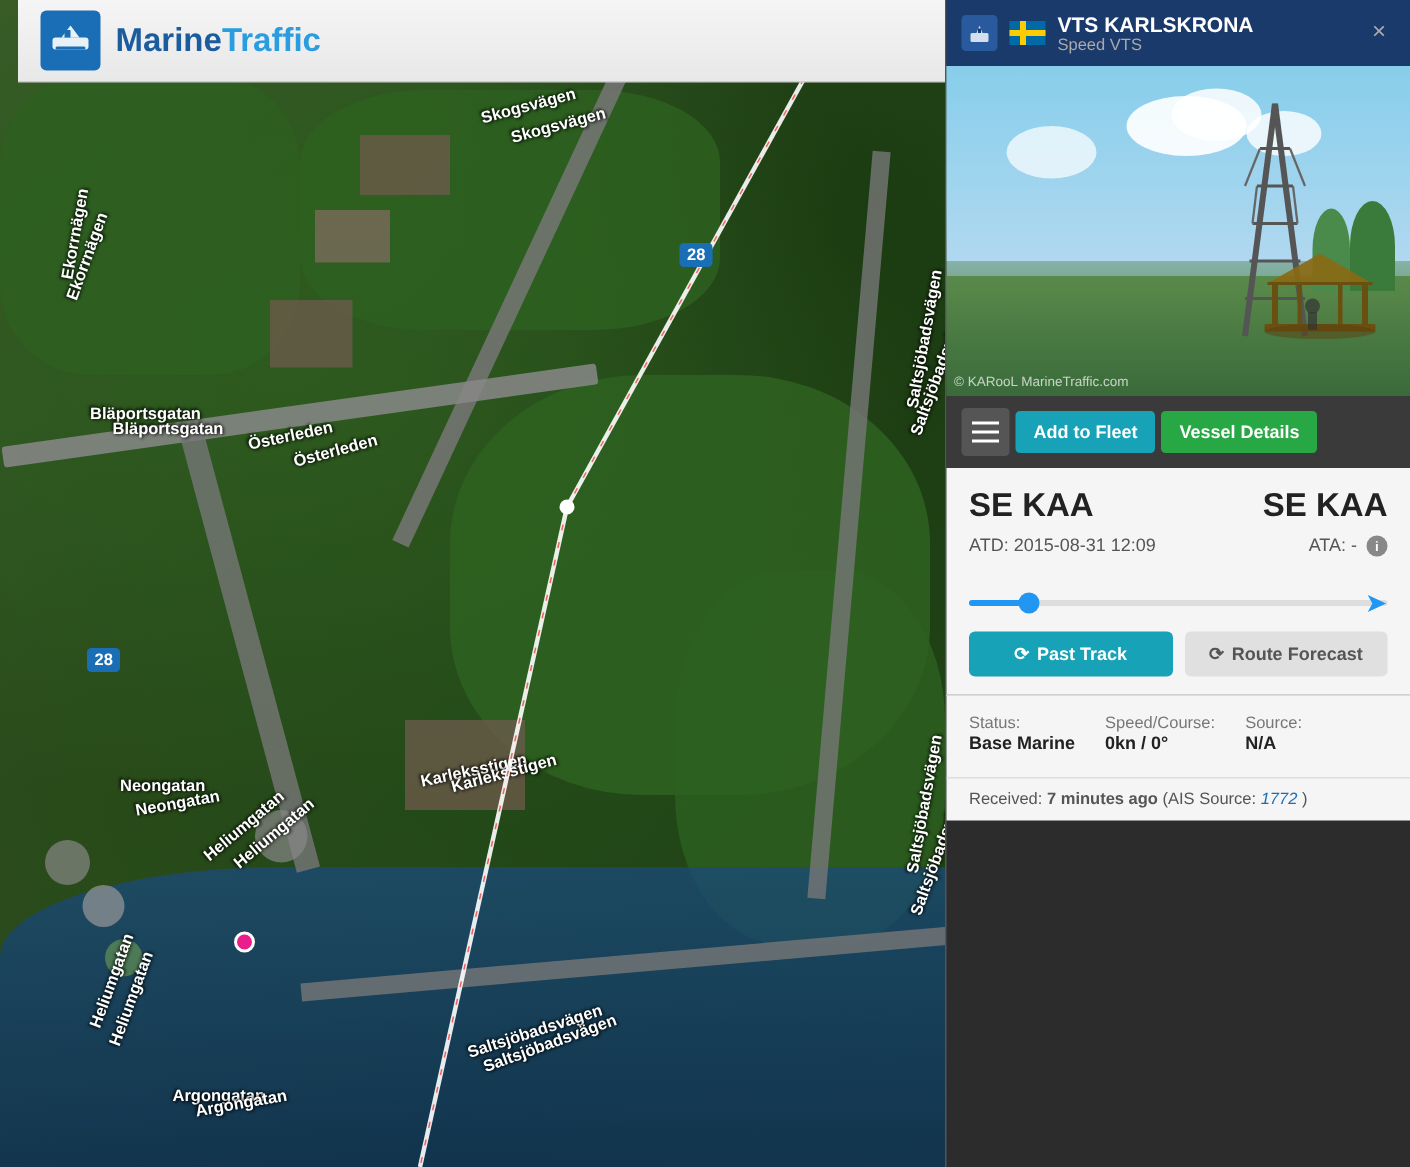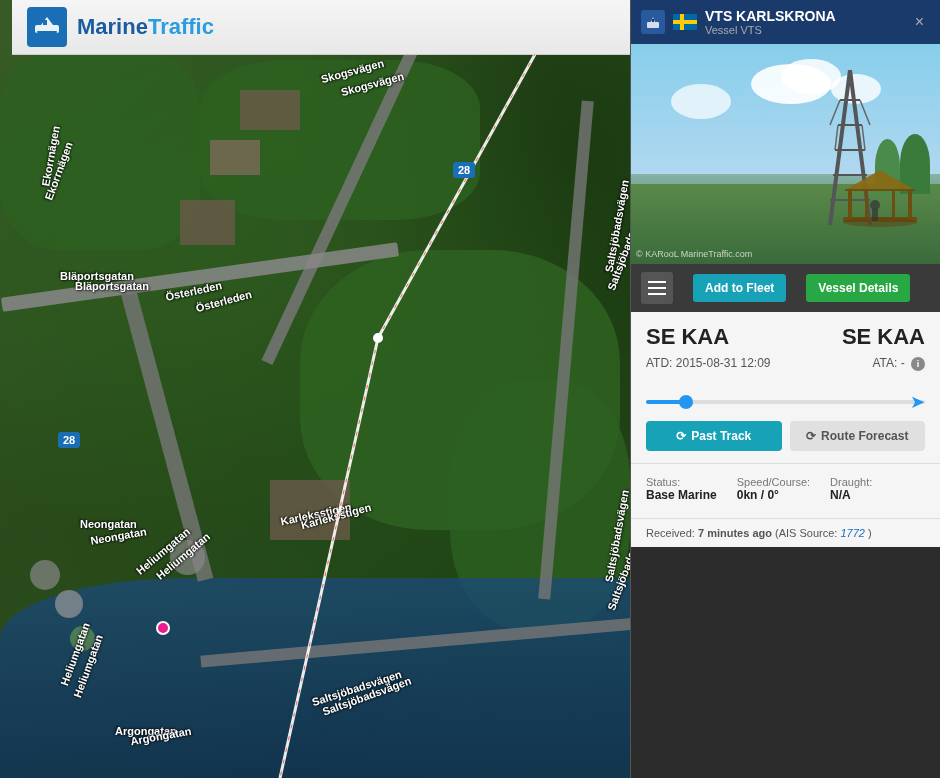--- a/index.html
+++ b/index.html
@@ -211,21 +211,21 @@
       color: rgba(255,255,255,0.7);
       font-size: 9px;
     }
 
     
     #panel-buttons {
       background: #3a3a3a;
       padding: 8px 10px;
       display: flex;
       align-items: center;
-      gap: 20px;
+      gap: 4px;
     }
 
     .hamburger-btn {
       width: 32px; height: 32px;
       background: #555;
       border: none;
       border-radius: 3px;
       cursor: pointer;
       display: flex; flex-direction: column;
       align-items: center; justify-content: center;
@@ -520,21 +520,21 @@
       <div class="panel-icon">
         <svg width="16" height="16" viewBox="0 0 16 16">
           <rect x="2" y="8" width="12" height="6" rx="1" fill="white" opacity="0.8"></rect>
           <polygon points="6,8 8,3 10,8" fill="white" opacity="0.8"></polygon>
           <rect x="7" y="5" width="2" height="3" fill="#1a3a6b"></rect>
         </svg>
       </div>
       <div class="flag-se"></div>
       <div>
         <div class="panel-title">VTS KARLSKRONA</div>
-        <div class="panel-subtitle">Vessel VTS</div>
+        <div class="panel-subtitle">Speed VTS</div>
       </div>
     </div>
     <div class="close-btn">×</div>
   </div>
 
   <div id="station-photo">
 
     <div style="position:absolute;top:0;left:0;width:100%;height:130px;background:linear-gradient(180deg,#87CEEB,#b0d8f0);"></div>
 
     <div style="position:absolute;top:20px;left:120px;width:80px;height:40px;background:white;border-radius:50%;opacity:0.9;"></div>
@@ -644,21 +644,21 @@
     <div class="details-row">
       <div class="detail-item">
         <label>Status:</label>
         <div class="detail-value">Base Marine</div>
       </div>
       <div class="detail-item">
         <label>Speed/Course:</label>
         <div class="detail-value">0kn / 0°</div>
       </div>
       <div class="detail-item">
-        <label>Draught:</label>
+        <label>Source:</label>
         <div class="detail-value">N/A</div>
       </div>
     </div>
   </div>
 
   <div id="received-row">
     <span>Received:</span>
     <strong>7 minutes ago</strong>
     <span>(AIS Source:</span>
     <a href="#">1772</a>

